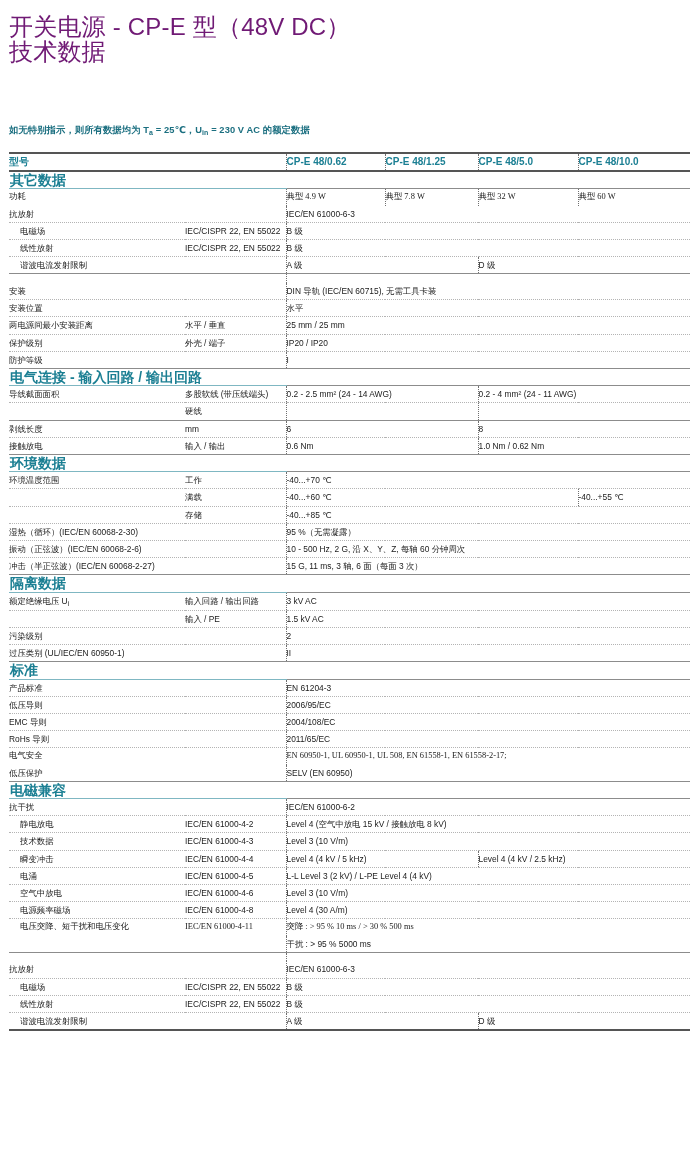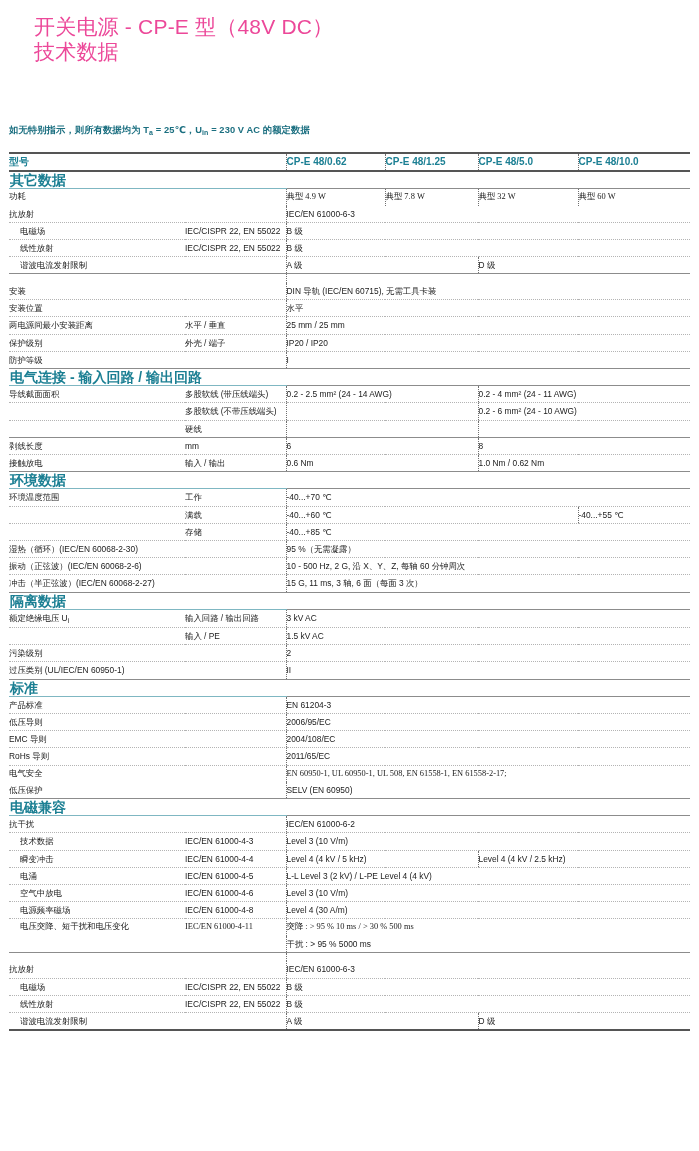--- a/index.html
+++ b/index.html
@@ -20,27 +20,26 @@
     height: 1151px;
     overflow: hidden;
     box-sizing: border-box;
   }
 
   
   .title-block {
     padding: 14px 0 0 9px;
   }
   .title-line {
-    color: #ec4899;
-    font-size: 21px;
+    color: #701a75;
+    font-size: 24px;
     line-height: 25px;
     letter-spacing: 0.2px;
     font-weight: 400;
     white-space: nowrap;
-    margin-left: 25px;
   }
 
   
   .note {
     position: absolute;
     top: 124px;
     left: 9px;
     color: #1b6f80;
     font-weight: bold;
     font-size: 9.3px;
@@ -236,26 +235,20 @@
         <td class="nounder" colspan="4"></td>
       </tr>
 
       <tr class="dotrule">
         <td class="lab">导线截面面积</td>
         <td class="sub">多股软线 (带压线端头)</td>
         <td class="val sep" colspan="2">0.2 - 2.5 mm² (24 - 14 AWG)</td>
         <td class="val sep" colspan="2">0.2 - 4 mm² (24 - 11 AWG)</td>
       </tr>
 
-      <tr class="dotrule">
-        <td class="lab"></td>
-        <td class="sub">多股软线 (不带压线端头)</td>
-        <td class="val sep" colspan="2"></td>
-        <td class="val sep" colspan="2">0.2 - 6 mm² (24 - 10 AWG)</td>
-      </tr>
 
       <tr class="thinrule">
         <td class="lab"></td>
         <td class="sub">硬线</td>
         <td class="val sep" colspan="2"></td>
         <td class="val sep" colspan="2"></td>
       </tr>
 
       <tr class="dotrule">
         <td class="lab">剥线长度</td>
@@ -377,20 +370,25 @@
         <td colspan="2">电磁兼容</td>
         <td class="nounder" colspan="4"></td>
       </tr>
 
       <tr class="dotrule">
         <td class="lab">抗干扰</td>
         <td></td>
         <td class="val sep" colspan="4">IEC/EN 61000-6-2</td>
       </tr>
 
+      <tr class="dotrule">
+        <td class="lab ind">静电放电</td>
+        <td class="sub">IEC/EN 61000-4-2</td>
+        <td class="val sep" colspan="4">Level 4 (空气中放电 15 kV / 接触放电 8 kV)</td>
+      </tr>
 
       <tr class="dotrule">
         <td class="lab ind">技术数据</td>
         <td class="sub">IEC/EN 61000-4-3</td>
         <td class="val sep" colspan="4">Level 3 (10 V/m)</td>
       </tr>
 
       <tr class="dotrule">
         <td class="lab ind">瞬变冲击</td>
         <td class="sub">IEC/EN 61000-4-4</td>

